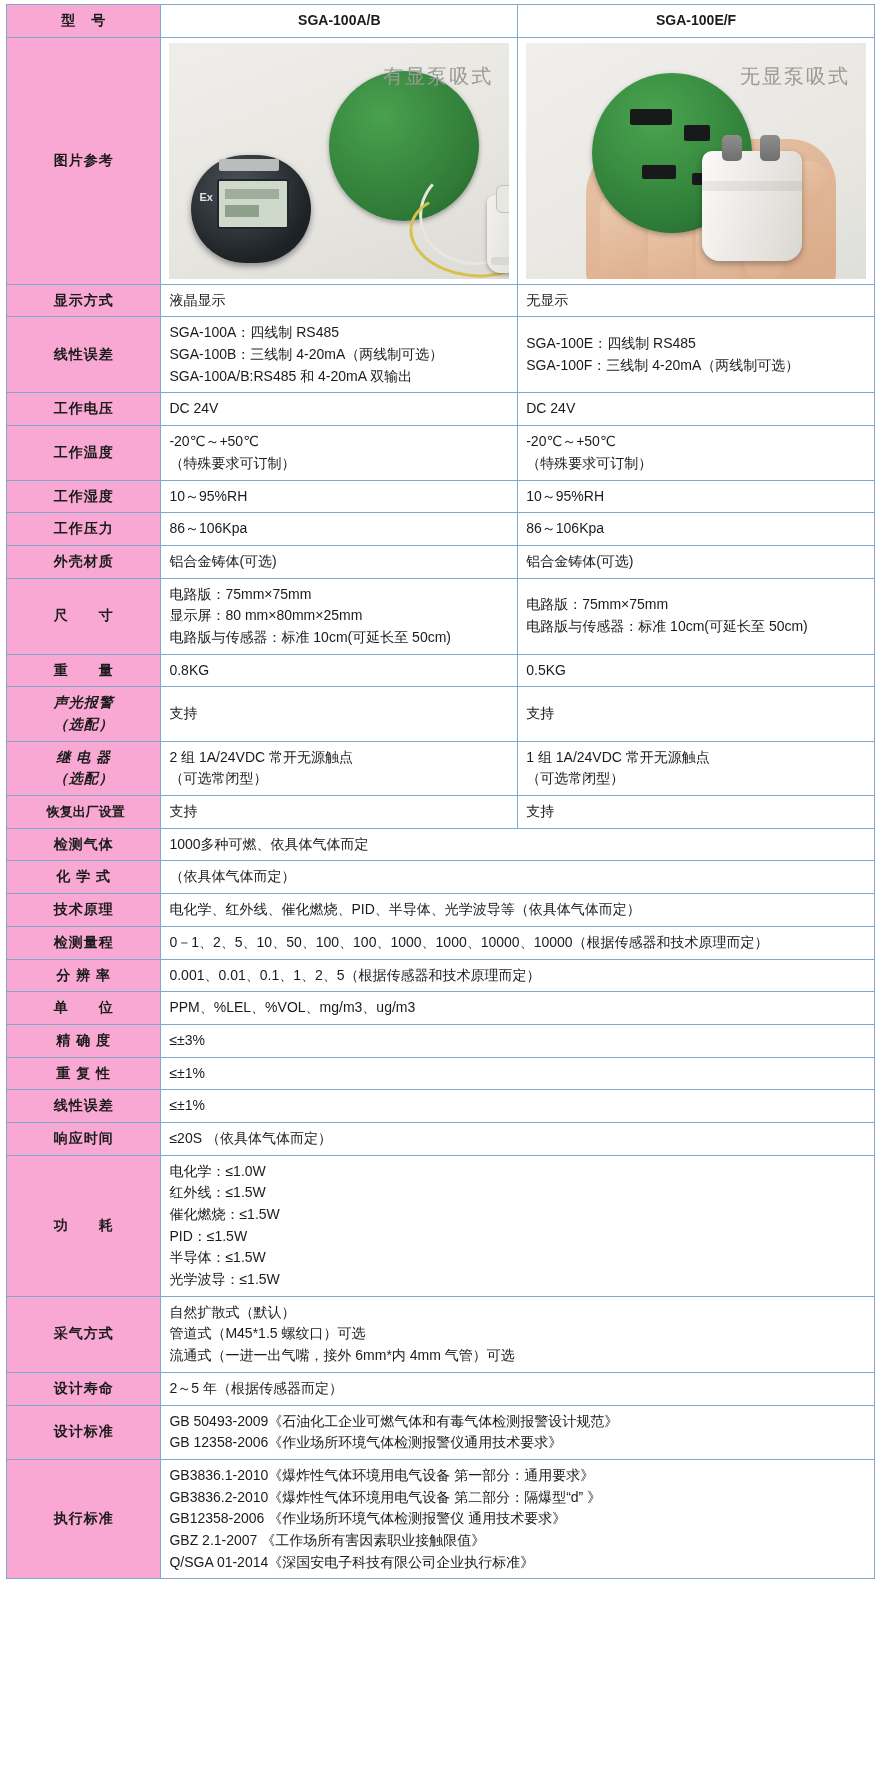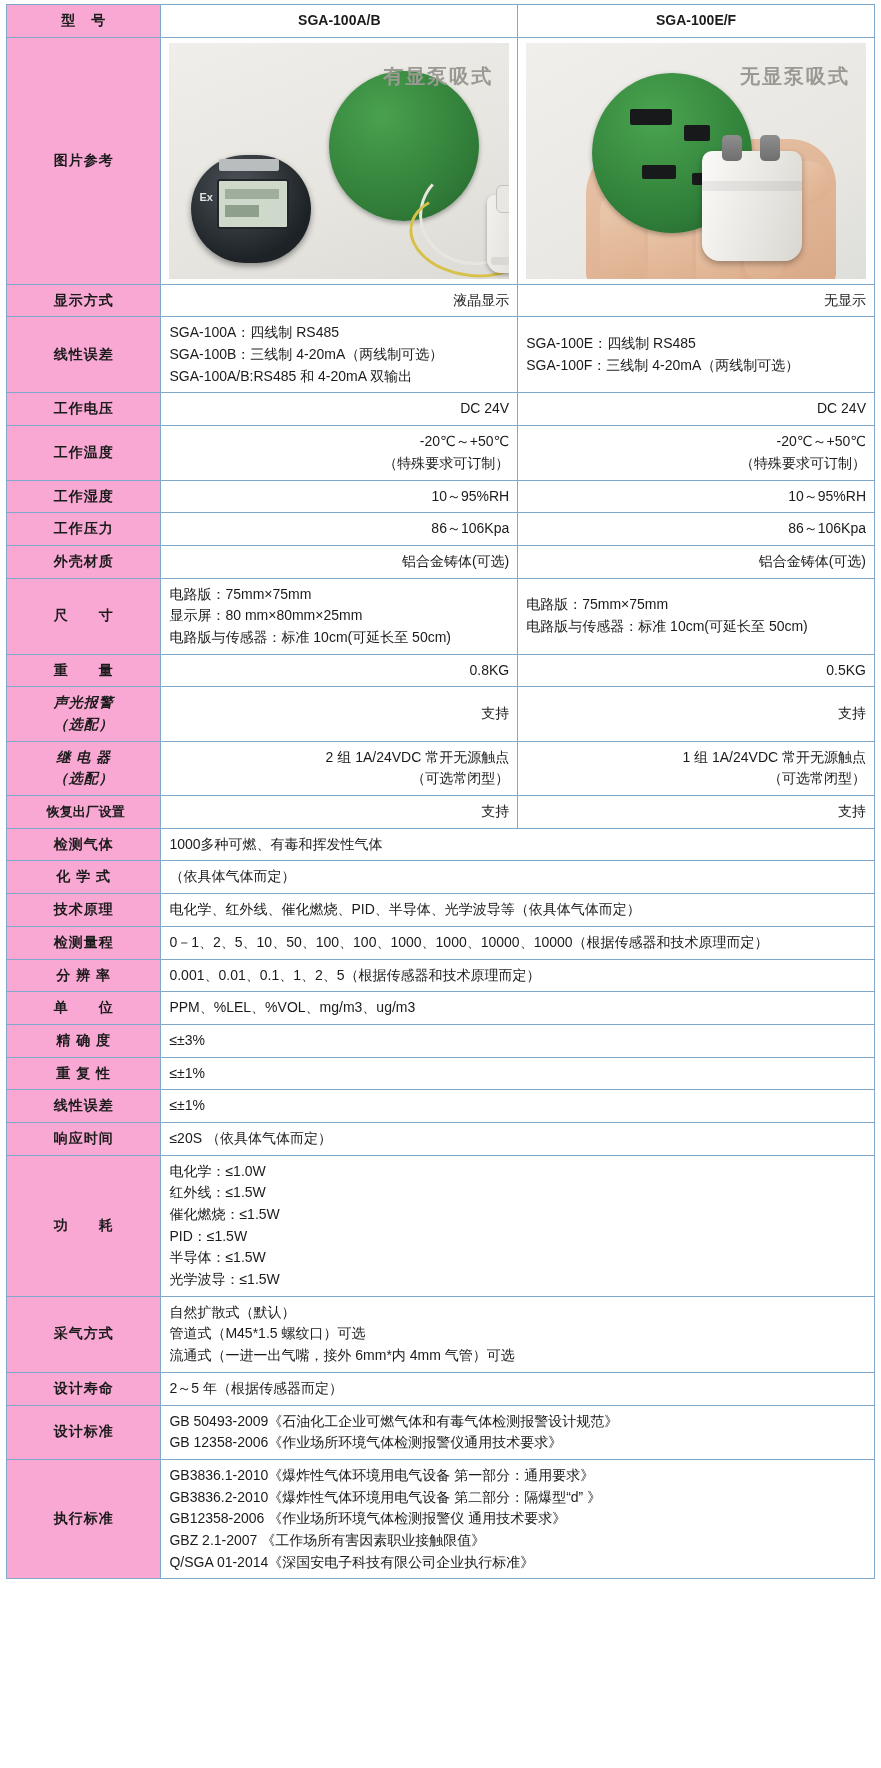--- a/index.html
+++ b/index.html
@@ -19,31 +19,31 @@
     background:#f9a8d4;
     width:128px;
     text-align:center;
     font-weight:700;
     font-size:14.5px;
     color:#14202b;
     letter-spacing:1px;
     padding:6px 2px;
   }
   td.val{background:#ffffff;}
-  td.center{text-align:right;border-radius:8px;}
+  td.center{text-align:left;border-radius:8px;}
   td.left{text-align:left;}
   .colA{width:318px;}
   .colB{width:318px;}
   .hdr{font-weight:700;text-align:center;font-size:15px;background:#ffffff;}
   .label2{line-height:1.45;font-style:italic;}
   .photo-cell{padding:0;height:236px;position:relative;overflow:hidden;background:#f3f2ee;}
   .photo-wrap{position:relative;width:100%;height:236px;overflow:hidden;}
   .tagtext{
     position:absolute;top:18px;right:16px;
-    font-size:20px;color:#9a9a93;font-weight:700;letter-spacing:2px;
+    font-size:20px;color:#9a9a93;font-weight:400;letter-spacing:2px;
     z-index:6;
   }
   
   .bgA{position:absolute;inset:0;background:linear-gradient(160deg,#efeeea 0%,#e6e5e0 60%,#dcdbd5 100%);}
   .pcb{
     position:absolute;width:150px;height:150px;border-radius:50%;
     background:radial-gradient(circle at 35% 30%,#49a14e,#2f7a37 70%,#255f2c 100%);
     box-shadow:0 2px 5px rgba(0,0,0,.35);
   }
   .pcbA{left:160px;top:28px;}
@@ -264,21 +264,21 @@
 
 
   <tr>
     <td class="label" style="font-size:13px;letter-spacing:0;padding-left:12px;">恢复出厂设置</td>
     <td class="val center colA">支持</td>
     <td class="val center colB">支持</td>
   </tr>
 
   <tr>
     <td class="label">检测气体</td>
-    <td class="val left" colspan="2">1000多种可燃、有毒和挥发性气体</td>
+    <td class="val left" colspan="2">1000多种可燃、依具体气体而定</td>
   </tr>
 
   <tr>
     <td class="label">化 学 式</td>
     <td class="val left" colspan="2">（依具体气体而定）</td>
   </tr>
 
   <tr>
     <td class="label">技术原理</td>
     <td class="val left" colspan="2">电化学、红外线、催化燃烧、PID、半导体、光学波导等（依具体气体而定）</td>

